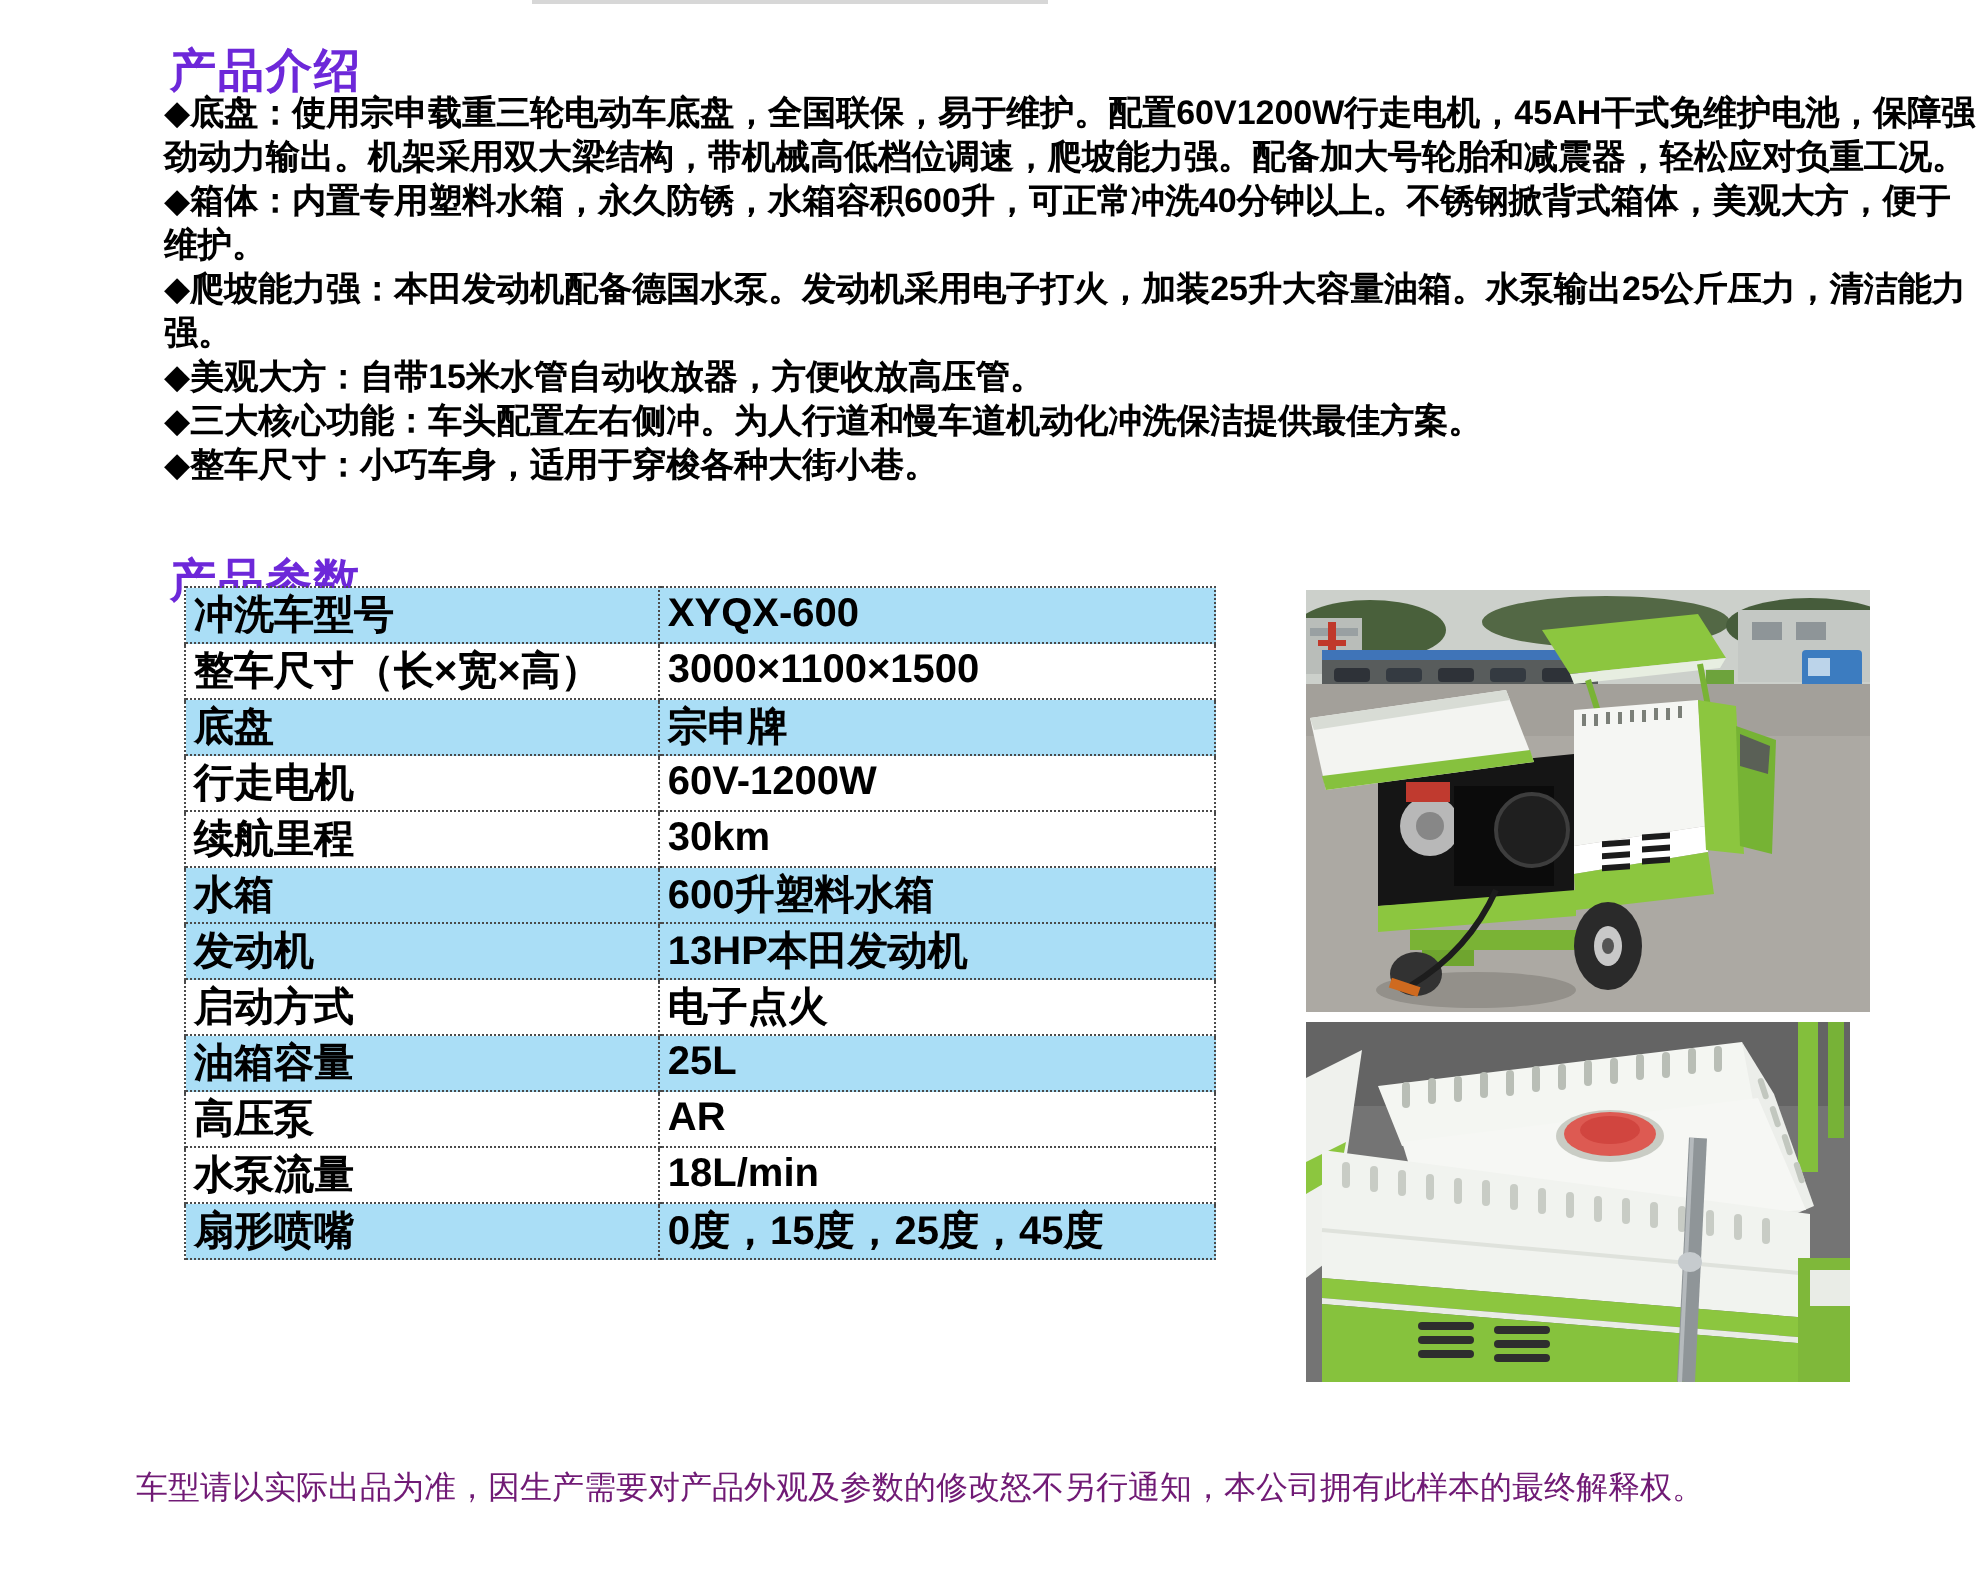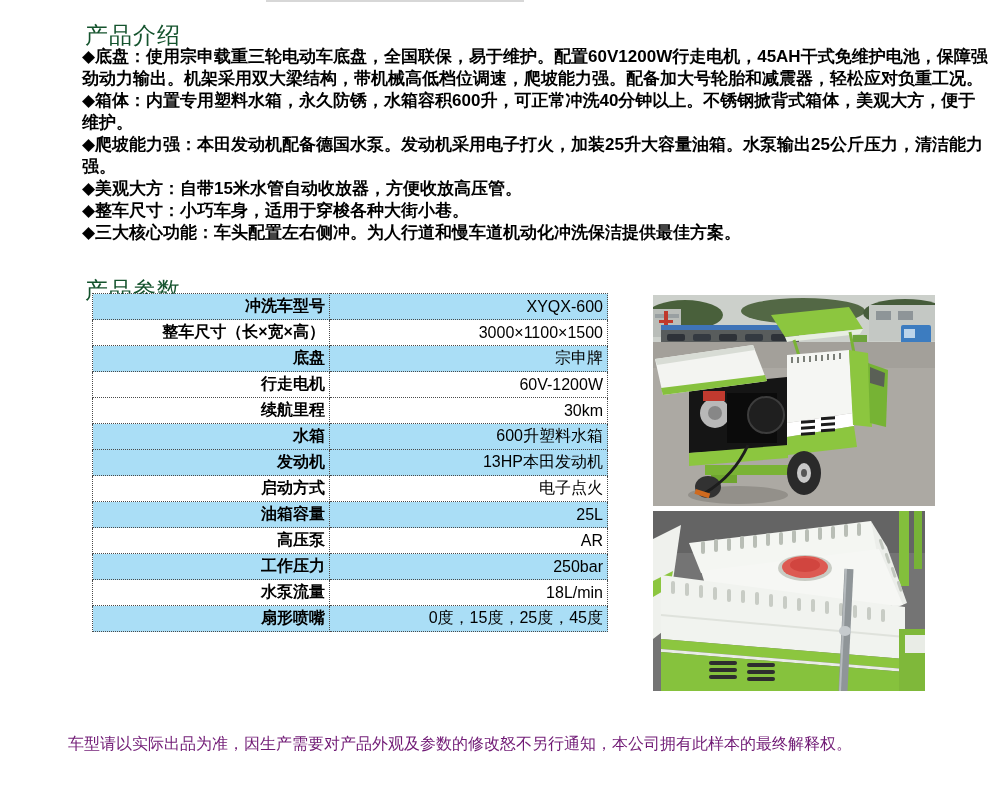--- a/index.html
+++ b/index.html
@@ -1,32 +1,32 @@
 <!DOCTYPE html>
 <html><head>
 <meta charset="utf-8">
 <style>
   html,body{margin:0;padding:0;background:#ffffff;}
   body{font-family:"Liberation Sans","DejaVu Sans",sans-serif;color:#000;}
   #page{position:relative;width:992px;height:787px;background:#fff;overflow:hidden;}
 
   .top-artifact{position:absolute;left:266px;top:0;width:258px;height:2px;background:#d7d7d7;}
 
-  .sec-title{position:absolute;font-size:23px;font-weight:400;color:#14532d;letter-spacing:1px;}
+  .sec-title{position:absolute;font-size:23px;font-weight:700;color:#6d28d9;letter-spacing:1px;}
   #intro-title{left:85px;top:5px;}
   #params-title{left:85px;top:256px;}
 
   #intro-text{position:absolute;left:82px;top:46px;width:908px;}
   #intro-text p{margin:0;font-size:17px;font-weight:700;line-height:22px;color:#000;}
 
   #spec-table{position:absolute;left:92px;top:293px;width:516px;border-collapse:collapse;}
-  #spec-table td{border:1px dotted #4a4a4a;height:25px;text-align:right;vertical-align:middle;
-                 font-size:16px;padding:0 4px;background:#fff;margin-top:13px;}
+  #spec-table td{border:1px dotted #4a4a4a;height:25px;text-align:left;vertical-align:middle;
+                 font-size:20px;padding:0 4px;background:#fff;margin-top:13px;}
   #spec-table td.lbl{width:46%;font-weight:700;}
-  #spec-table td.val{font-weight:400;}
+  #spec-table td.val{font-weight:700;}
   #spec-table tr.alt td{background:#aadef6;}
 
   .photo{position:absolute;line-height:0;}
   #photo-vehicle{left:653px;top:295px;width:282px;height:211px;}
   #photo-tank{left:653px;top:511px;width:272px;height:180px;}
   .photo svg{width:100%;height:100%;display:block;}
 
   #footer-note{position:absolute;left:68px;top:718px;width:880px;font-size:16px;font-weight:400;color:#701a75;}
 </style>
 </head>
@@ -36,22 +36,22 @@
 
   <div class="top-artifact"></div>
 
   <h1 id="intro-title" class="sec-title">产品介绍</h1>
 
   <div id="intro-text">
     <p>◆底盘：使用宗申载重三轮电动车底盘，全国联保，易于维护。配置60V1200W行走电机，45AH干式免维护电池，保障强劲动力输出。机架采用双大梁结构，带机械高低档位调速，爬坡能力强。配备加大号轮胎和减震器，轻松应对负重工况。</p>
     <p>◆箱体：内置专用塑料水箱，永久防锈，水箱容积600升，可正常冲洗40分钟以上。不锈钢掀背式箱体，美观大方，便于维护。</p>
     <p>◆爬坡能力强：本田发动机配备德国水泵。发动机采用电子打火，加装25升大容量油箱。水泵输出25公斤压力，清洁能力强。</p>
     <p>◆美观大方：自带15米水管自动收放器，方便收放高压管。</p>
+    <p>◆三大核心功能：车头配置左右侧冲。为人行道和慢车道机动化冲洗保洁提供最佳方案。</p>
     <p>◆整车尺寸：小巧车身，适用于穿梭各种大街小巷。</p>
-    <p>◆三大核心功能：车头配置左右侧冲。为人行道和慢车道机动化冲洗保洁提供最佳方案。</p>
   </div>
 
   <h2 id="params-title" class="sec-title">产品参数</h2>
 
   <table id="spec-table">
     <tbody>
       <tr class="alt">
           <td class="lbl">冲洗车型号</td>
           <td class="val">XYQX-600</td>
         </tr>
@@ -83,24 +83,20 @@
           <td class="lbl">启动方式</td>
           <td class="val">电子点火</td>
         </tr>
       <tr class="alt">
           <td class="lbl">油箱容量</td>
           <td class="val">25L</td>
         </tr>
       <tr>
           <td class="lbl">高压泵</td>
           <td class="val">AR</td>
-        </tr>
-      <tr class="alt">
-          <td class="lbl">工作压力</td>
-          <td class="val">250bar</td>
         </tr>
       <tr>
           <td class="lbl">水泵流量</td>
           <td class="val">18L/min</td>
         </tr>
       <tr class="alt">
           <td class="lbl">扇形喷嘴</td>
           <td class="val">0度，15度，25度，45度</td>
         </tr>
     </tbody>

